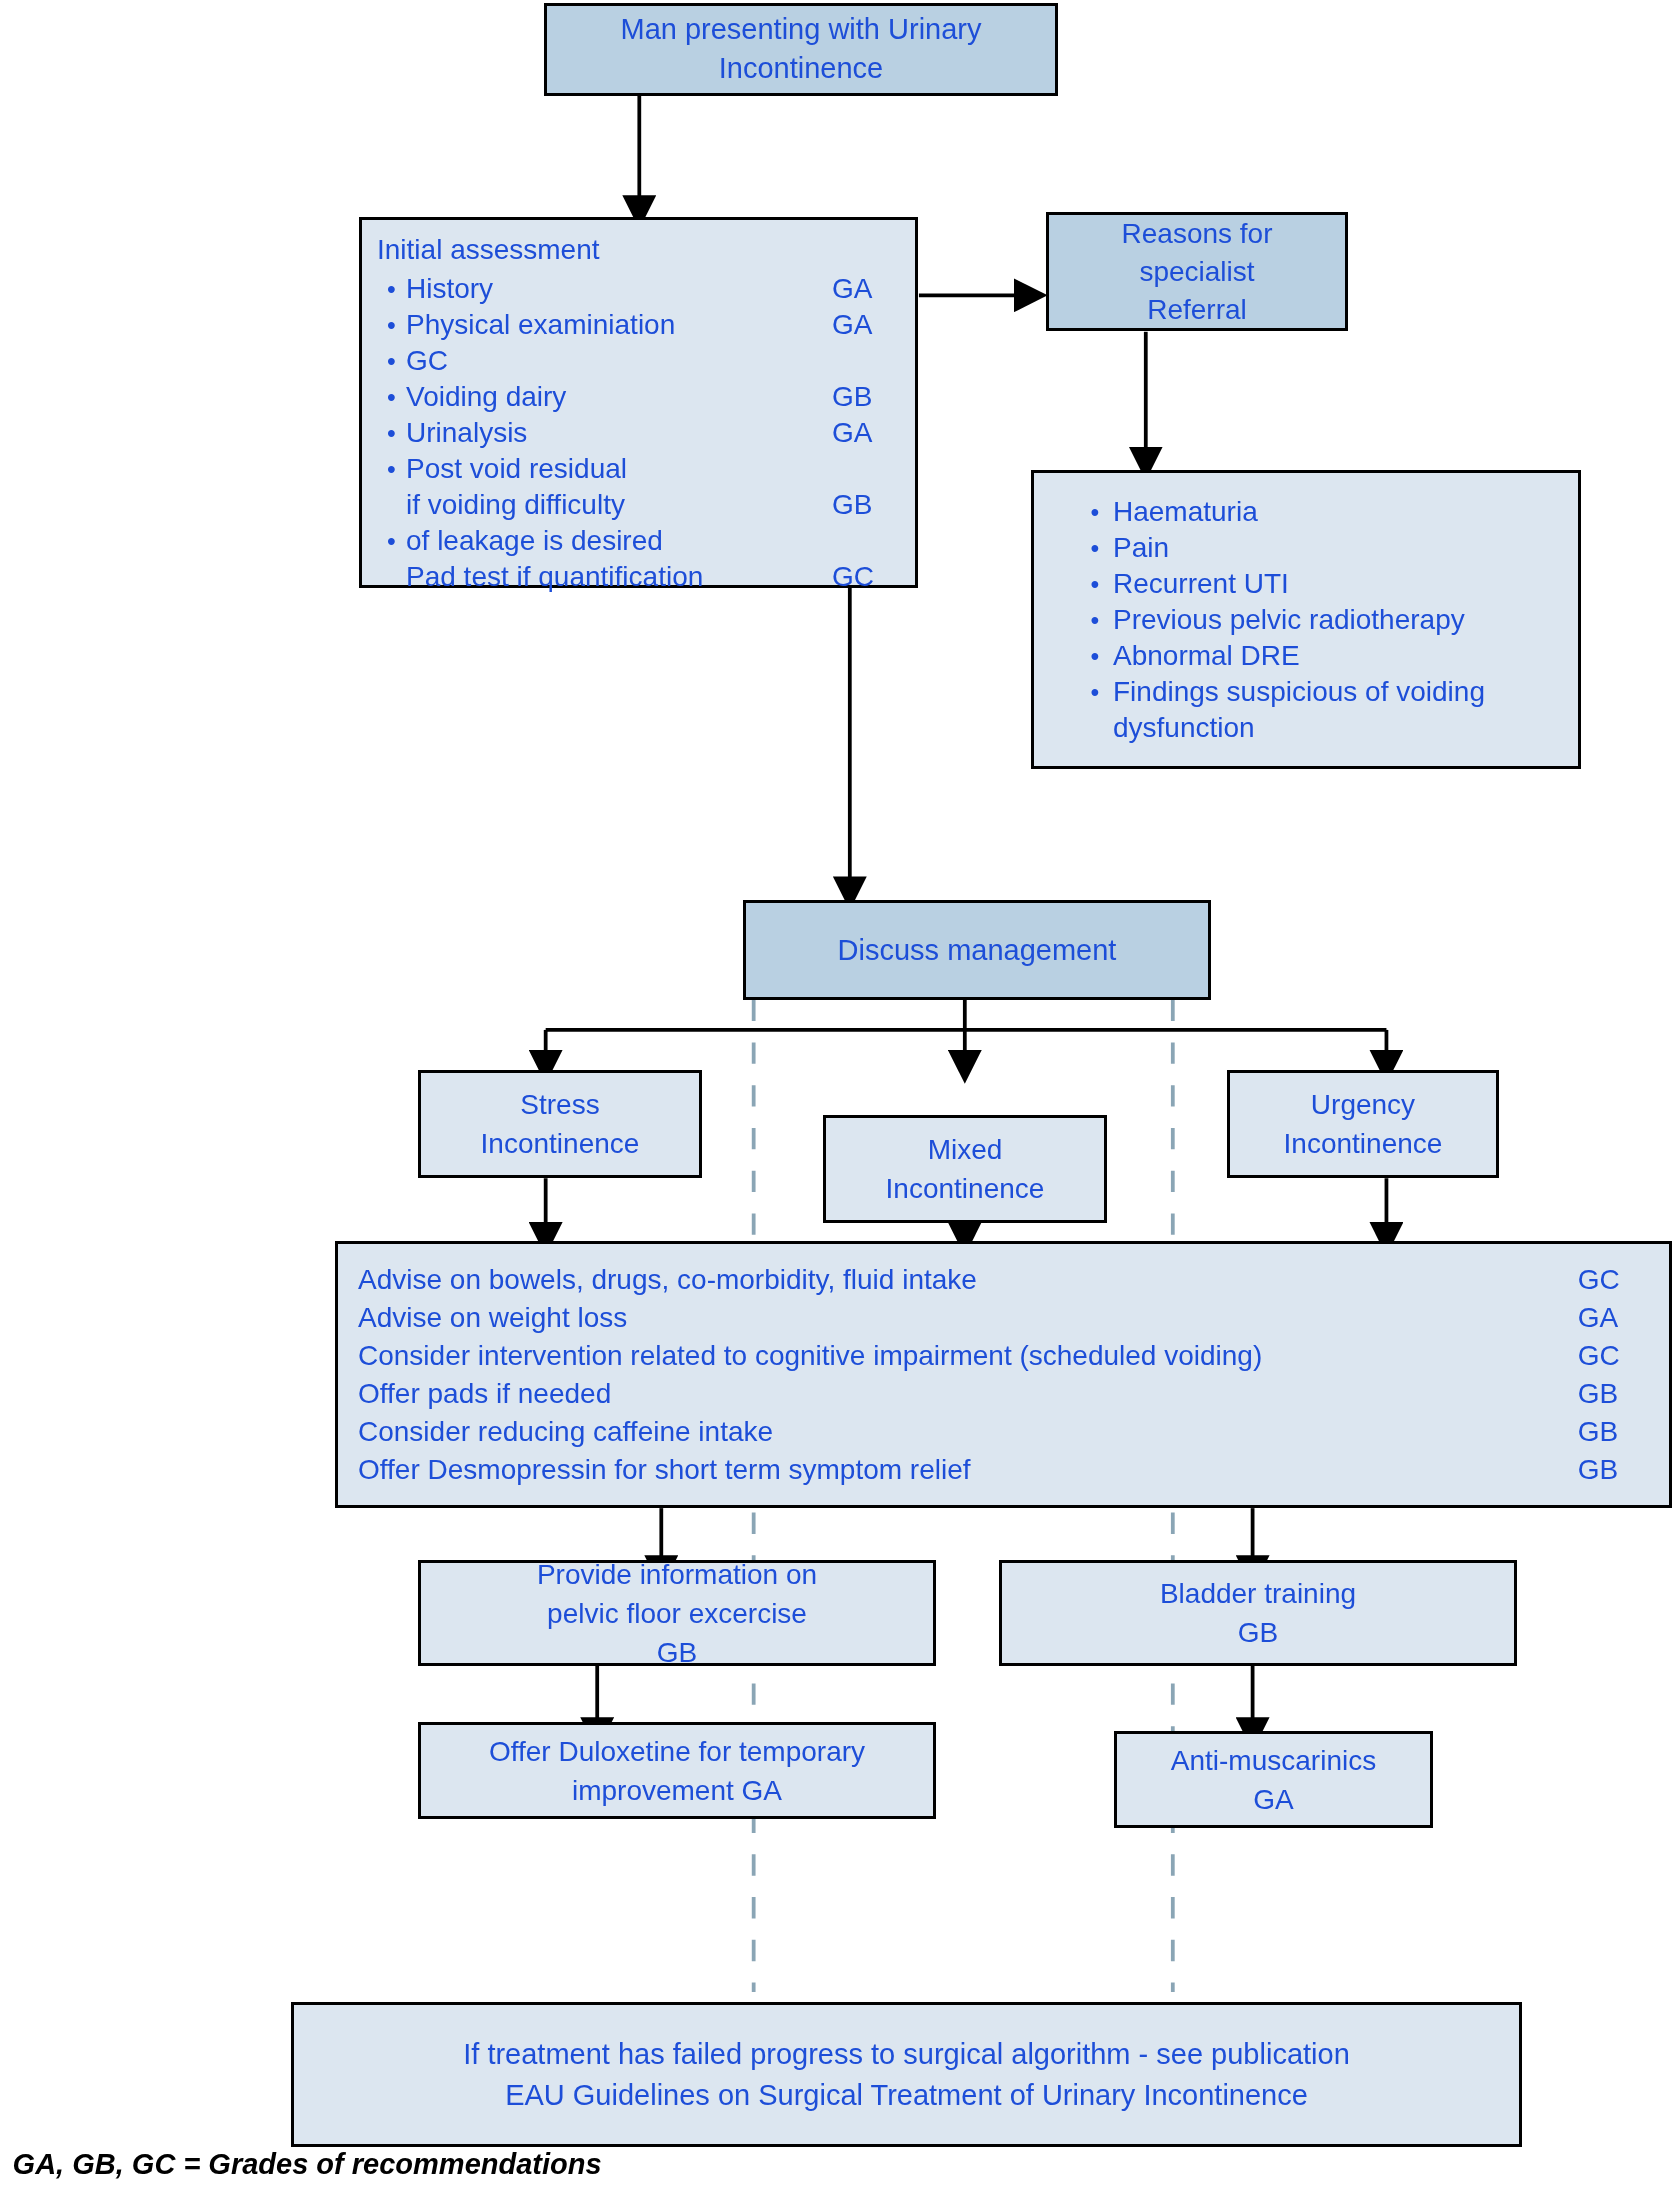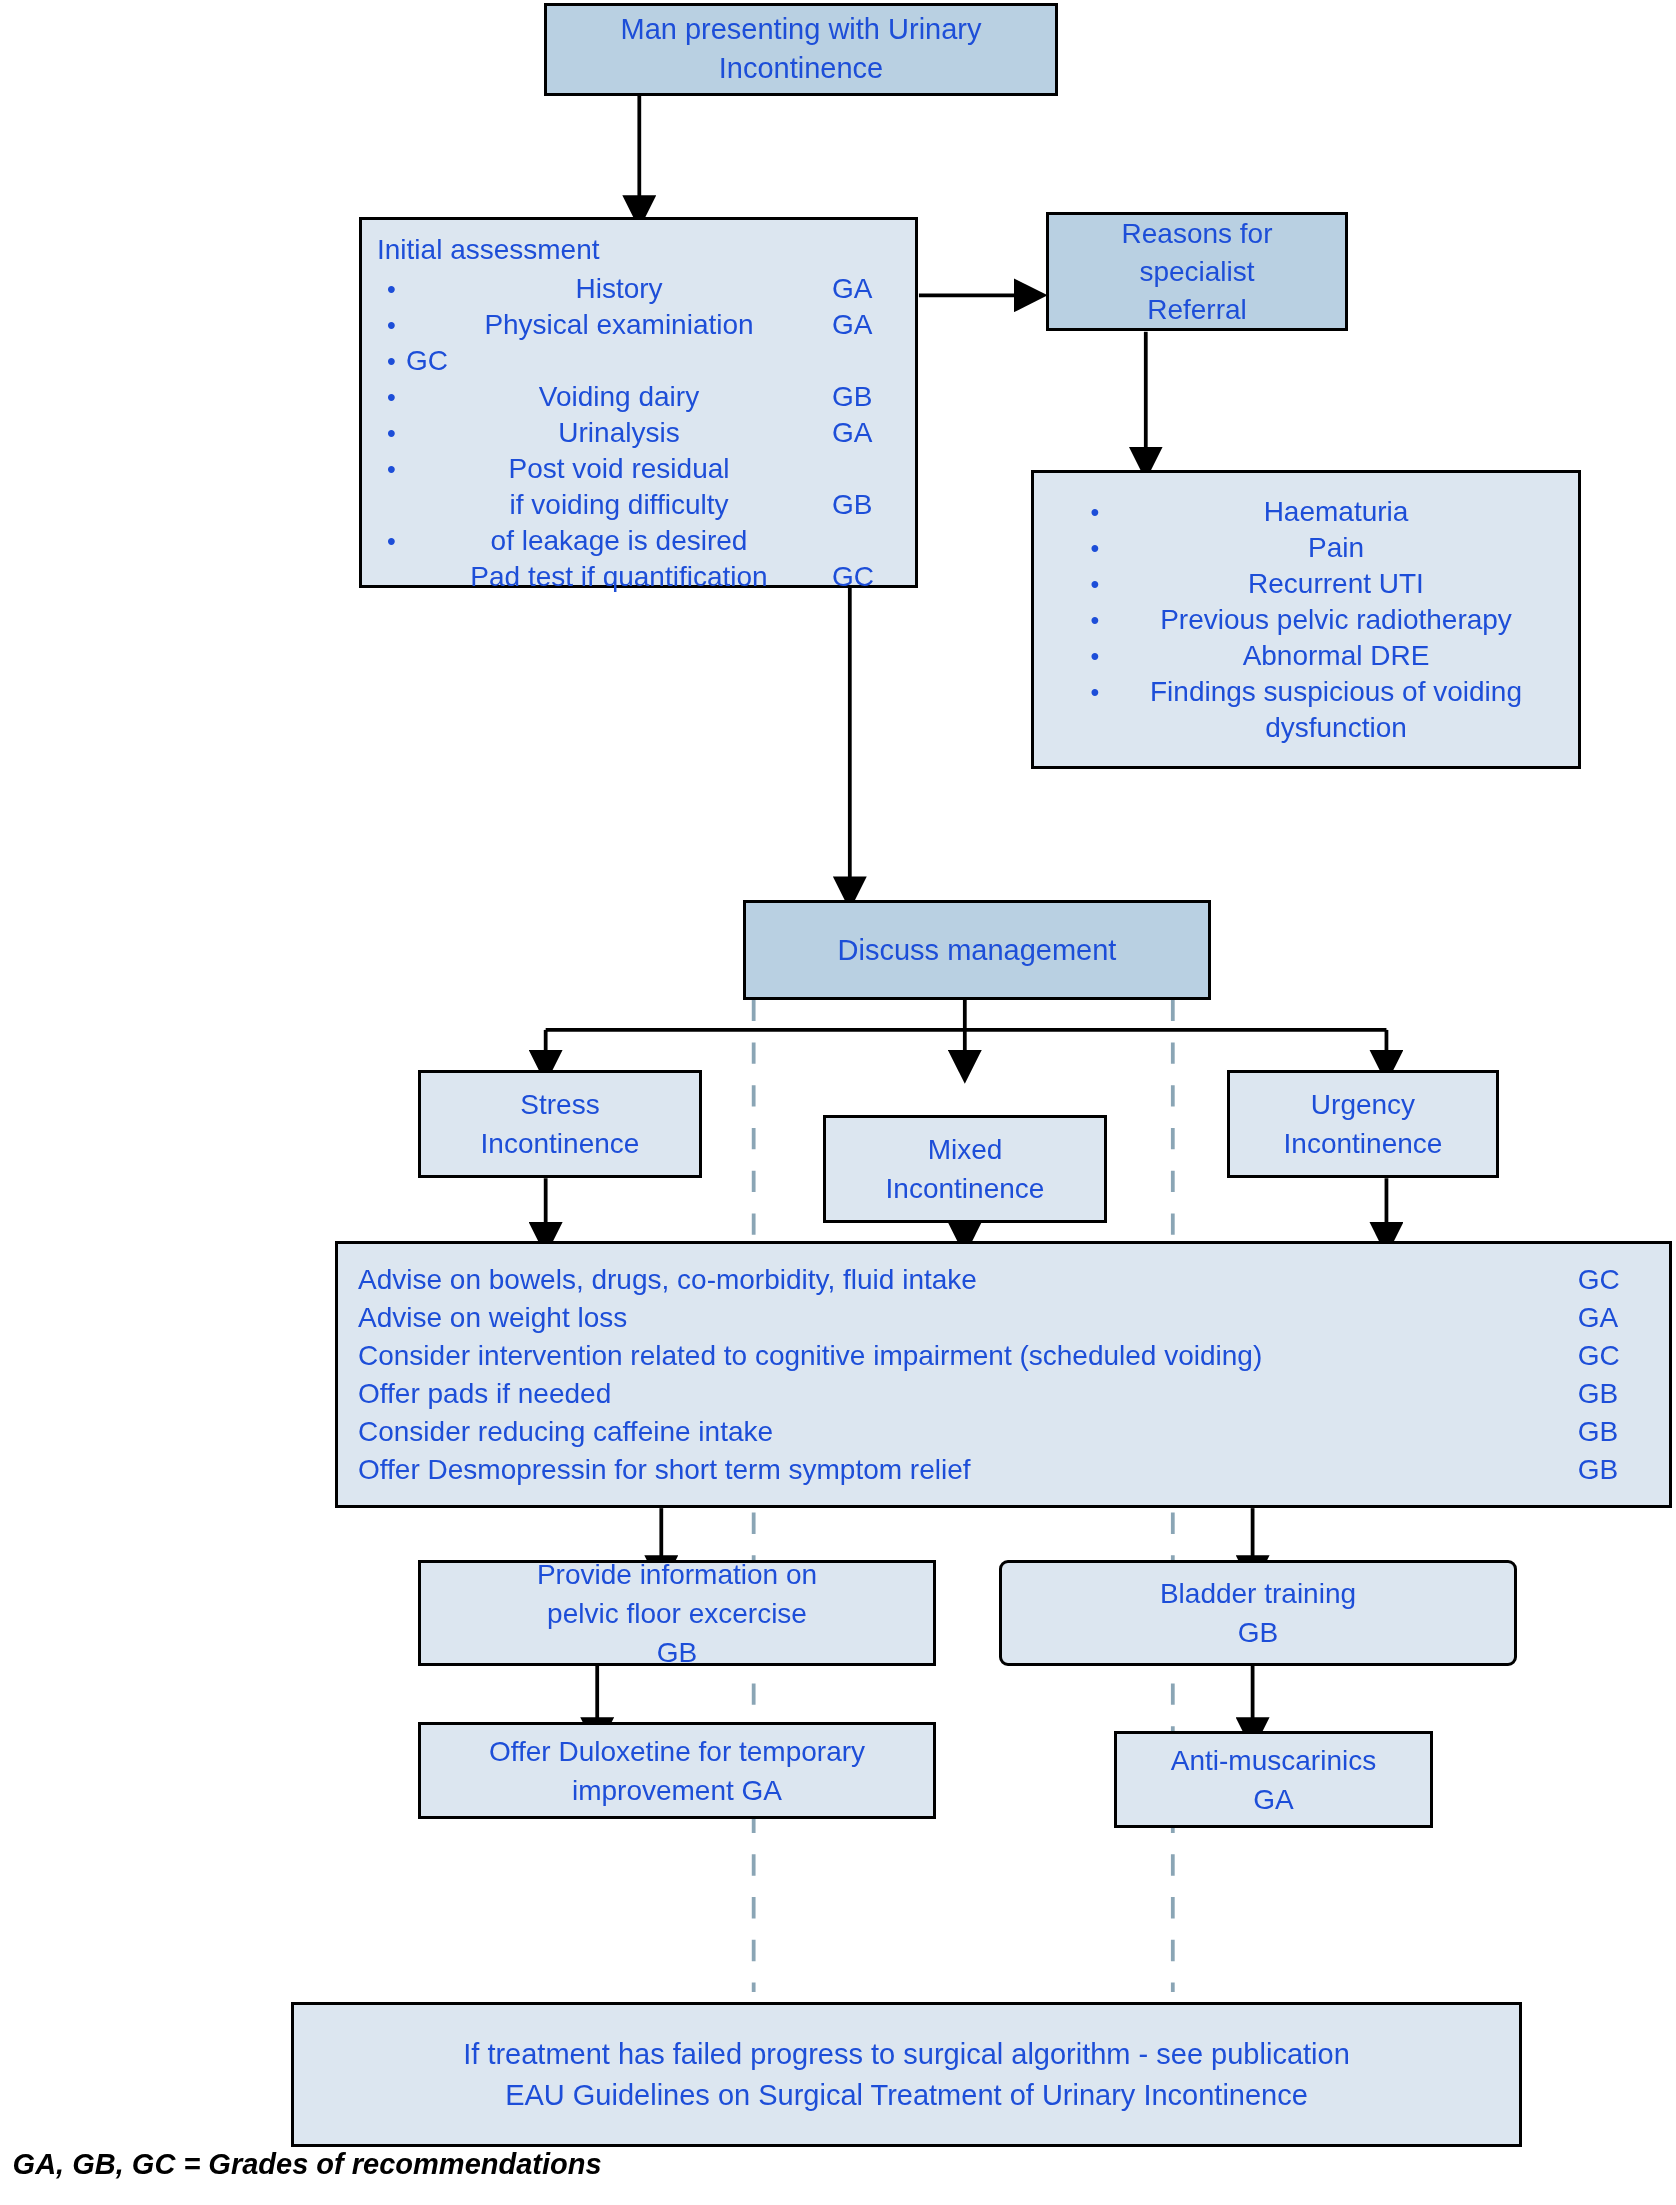--- a/index.html
+++ b/index.html
@@ -73,21 +73,20 @@
   }
   .bullet-row .bullet {
     width: 29px;
     flex: 0 0 29px;
     text-align: center;
     font-size: 25px;
     line-height: 36px;
   }
   .bullet-row .btext {
     flex: 1 1 auto;
-    text-align: center;
   }
   .bullet-row .btext .sub {
     display: block;
     line-height: 36px;
   }
   .bullet-row .grade {
     flex: 0 0 auto;
     width: 69px;
     text-align: left;
     align-self: flex-end;
@@ -333,21 +332,21 @@
       <span class="grade">GB</span>
     </div>
   </div>
 
   <div class="node fill-light centered" id="node-pelvic" style="left:418px; top:1560px; width:518px; height:106px;">
     <span class="line">Provide information on</span>
     <span class="line">pelvic floor excercise</span>
     <span class="line">GB</span>
   </div>
 
-  <div class="node fill-light centered" id="node-bladder" style="left:999px; top:1560px; width:518px; height:106px;border-radius:9px;">
+  <div class="node fill-light centered" id="node-bladder" style="left:999px; top:1560px; width:518px; height:106px;">
     <span class="line">Bladder training</span>
     <span class="line">GB</span>
   </div>
 
   <div class="node fill-light centered" id="node-duloxetine" style="left:418px; top:1722px; width:518px; height:97px;">
     <span class="line">Offer Duloxetine for temporary</span>
     <span class="line">improvement GA</span>
   </div>
 
   <div class="node fill-light centered" id="node-antimus" style="left:1114px; top:1731px; width:319px; height:97px;">

